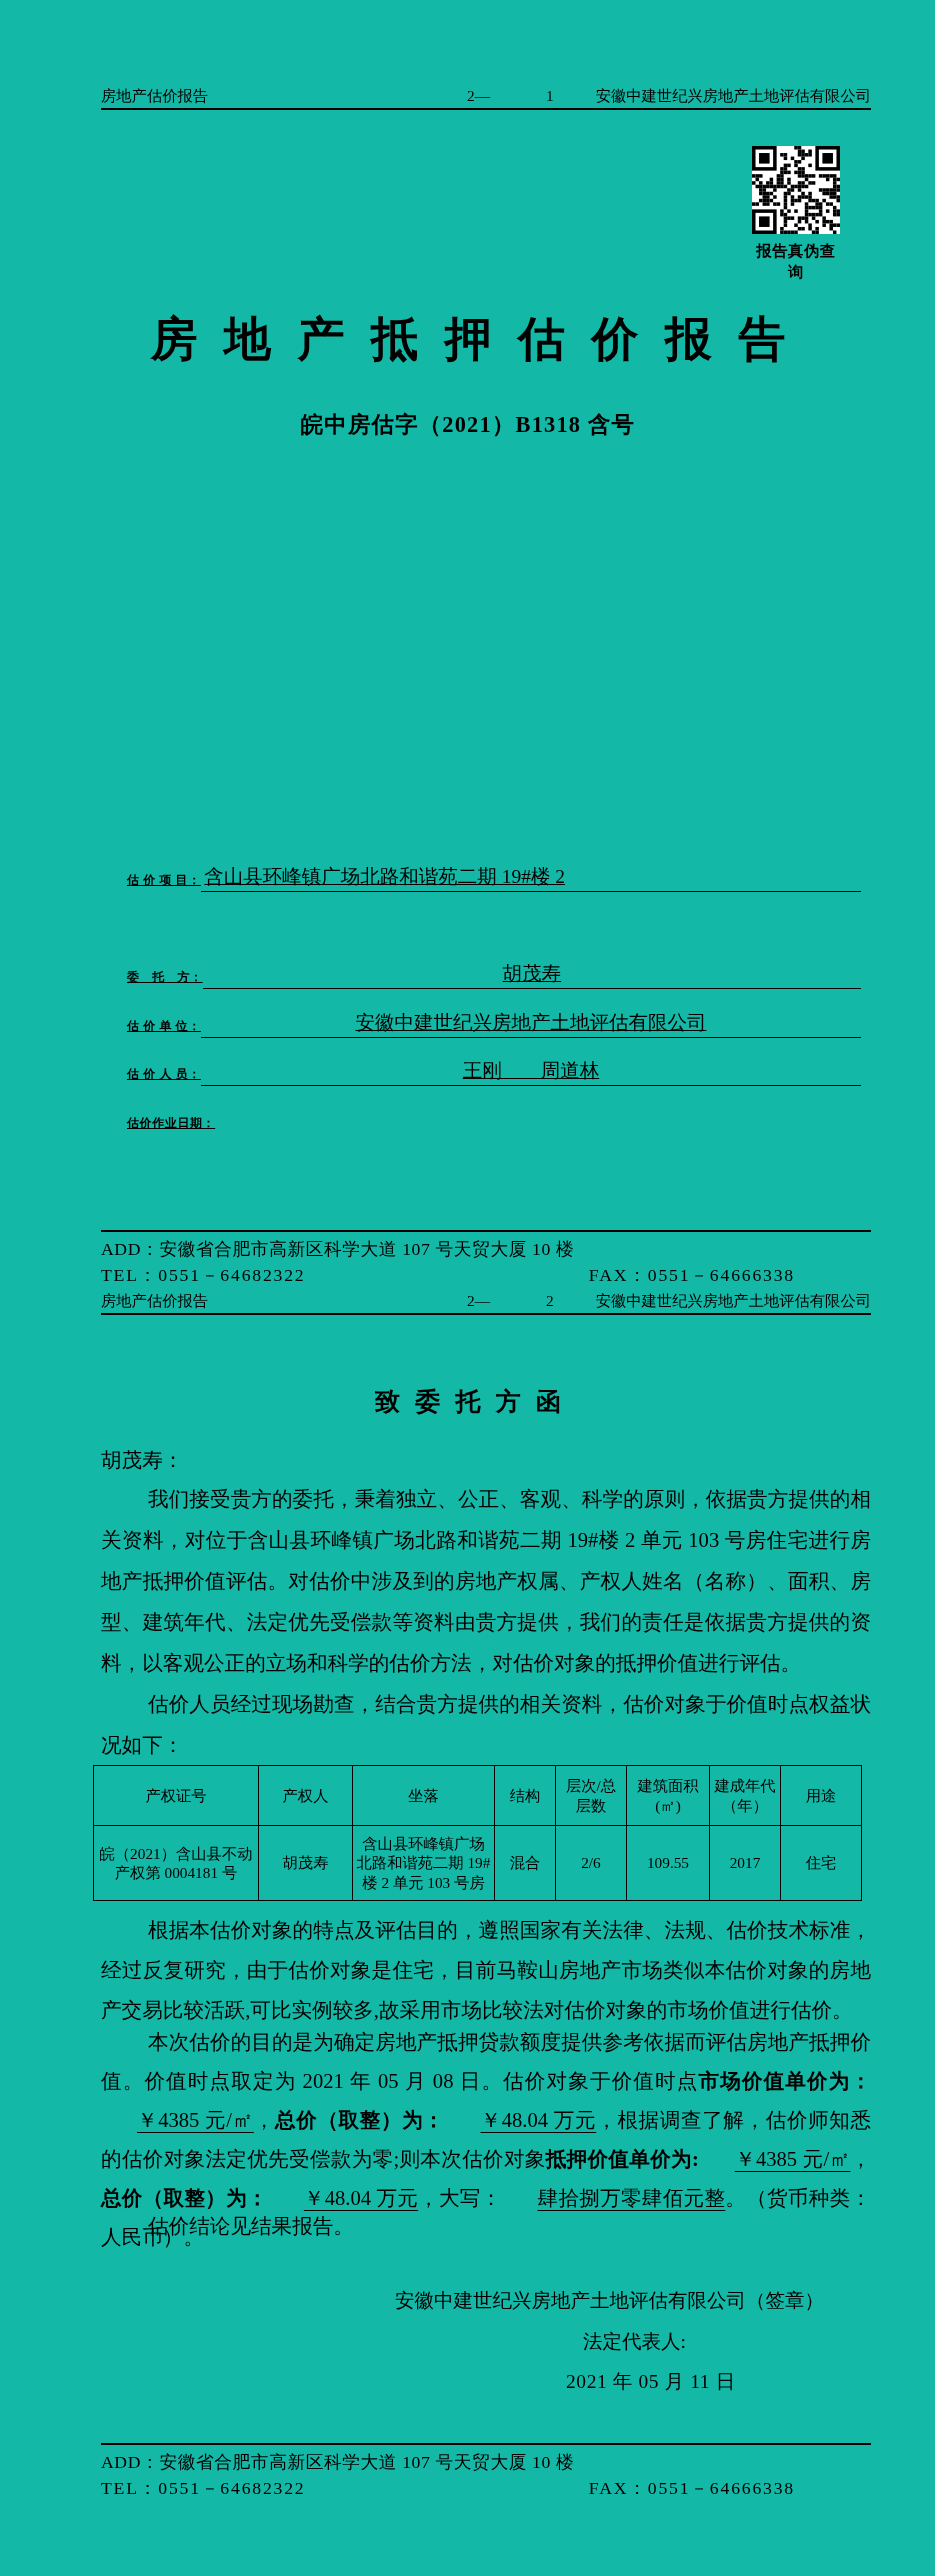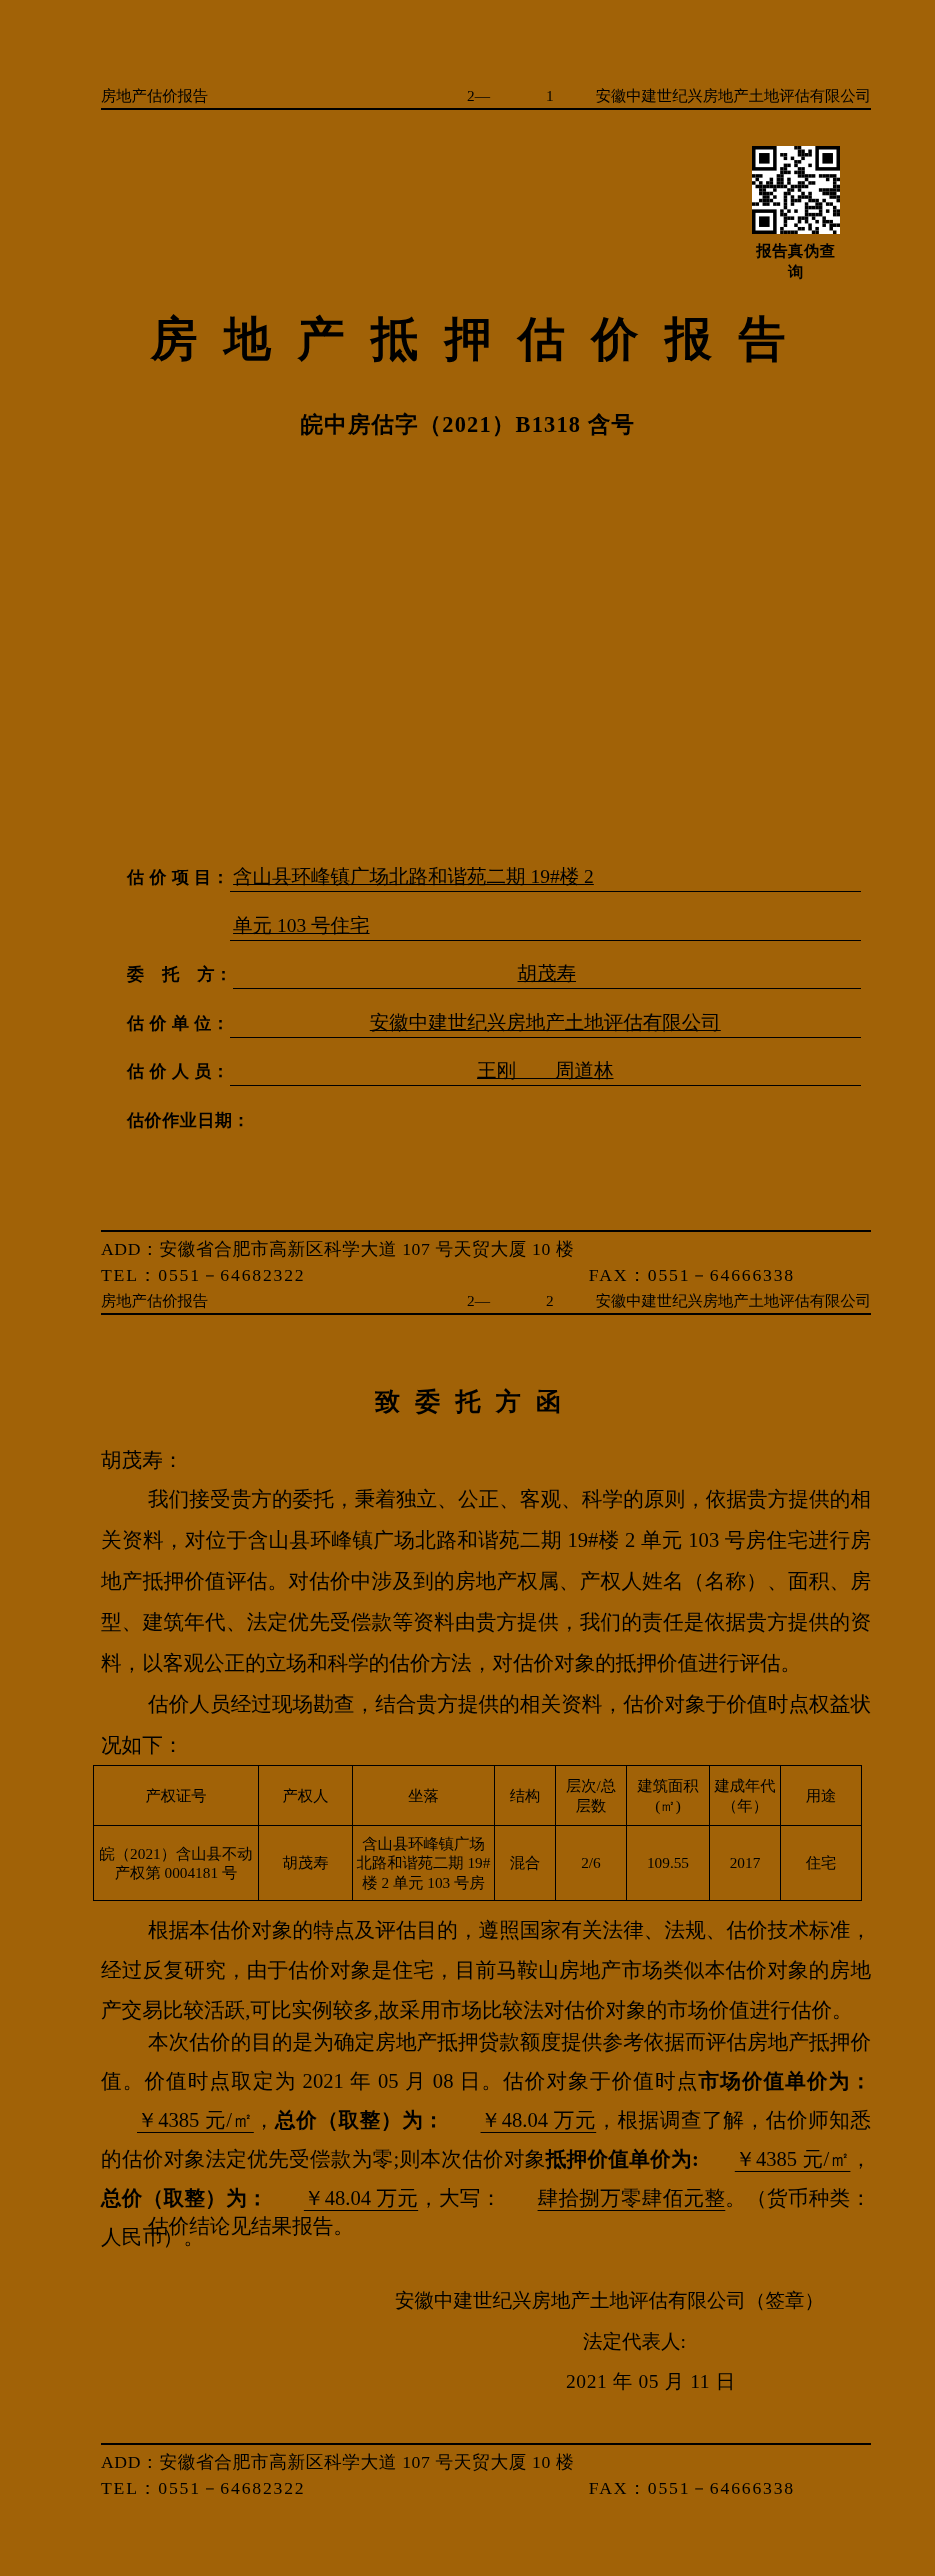--- a/index.html
+++ b/index.html
@@ -1,21 +1,21 @@
 <!DOCTYPE html>
 <html style="font-size:9.4px"><head>
 <meta charset="utf-8">
 <style>
   html,body{margin:0;padding:0;background:#ffffff;}
   body{
     width:936px;height:2576px;position:relative;
     font-family:"Liberation Serif","DejaVu Serif",serif;
     color:#000;
   }
-  .doc{position:absolute;inset:0;background:#a16207;}
+  .doc{position:absolute;inset:0;background:#14b8a6;}
 
   
   .pagehdr{
     position:absolute;left:101px;width:770px;height:22.4px;
     border-bottom:2.4px solid #000;
     display:flex;justify-content:space-between;align-items:flex-end;
     font-size:15.3px;line-height:17.7px;padding-bottom:3.5px;box-sizing:border-box;
   }
   .pagehdr .pc{position:absolute;left:366px;width:201px;display:flex;}
   .pagehdr .pnum{margin-left:56px;}
@@ -41,22 +41,22 @@
   .doc-number{
     position:absolute;top:409px;left:0;width:100%;
     text-align:center;font-size:22.4px;font-weight:bold;letter-spacing:1.2px;
   }
 
   .frow{
     position:absolute;left:127px;width:734px;height:32px;
     display:flex;align-items:flex-end;box-sizing:border-box;
   }
   .flabel{
-    flex:0 0 auto;font-size:17px;font-weight:bold;
-    white-space:pre;padding-bottom:3.5px;letter-spacing:0.6px;
+    flex:0 0 auto;font-size:12px;font-weight:bold;
+    white-space:pre;padding-bottom:3.5px;letter-spacing:0.6px;text-decoration:underline;
   }
   .flabel.ghost{visibility:hidden;}
   .fline{
     flex:1 1 auto;border-bottom:1.8px solid #000;
     font-size:19.5px;line-height:26px;
     display:flex;align-items:flex-end;justify-content:center;
     padding-bottom:1.2px;white-space:nowrap;text-decoration:underline;
   }
   .fline.left{justify-content:flex-start;padding-left:3.5px;}
 
@@ -333,26 +333,20 @@
 
   <div class="main-title">房地产抵押估价报告</div>
   <div class="doc-number">皖中房估字（2021）B1318 含号</div>
 
   <div class="frow" style="top:860px">
     <span class="flabel">估 价 项 目：</span>
     <span class="fline left">
         <span>含山县环峰镇广场北路和谐苑二期 19#楼 2</span>
       </span>
   </div>
-  <div class="frow" style="top:909px">
-    <span class="flabel ghost">估 价 项 目：</span>
-    <span class="fline left">
-        <span>单元 103 号住宅</span>
-      </span>
-  </div>
   <div class="frow" style="top:957px">
     <span class="flabel">委　托　方：</span>
     <span class="fline">
         <span>胡茂寿</span>
       </span>
   </div>
   <div class="frow" style="top:1006px">
     <span class="flabel">估 价 单 位：</span>
     <span class="fline">
         <span>安徽中建世纪兴房地产土地评估有限公司</span>

